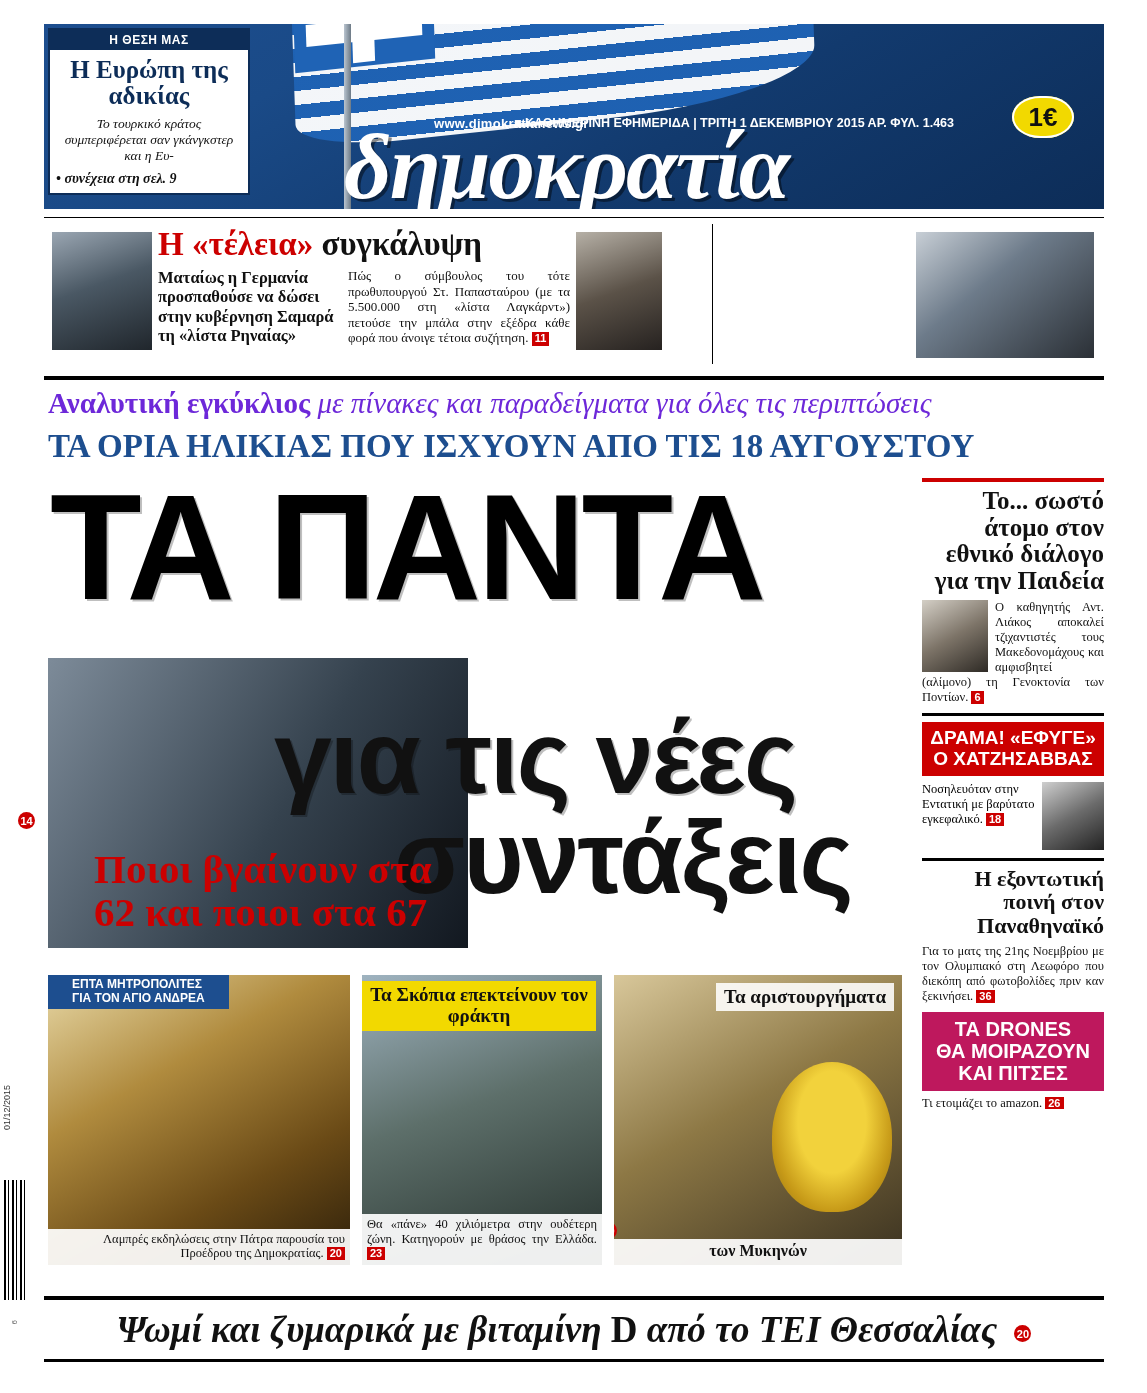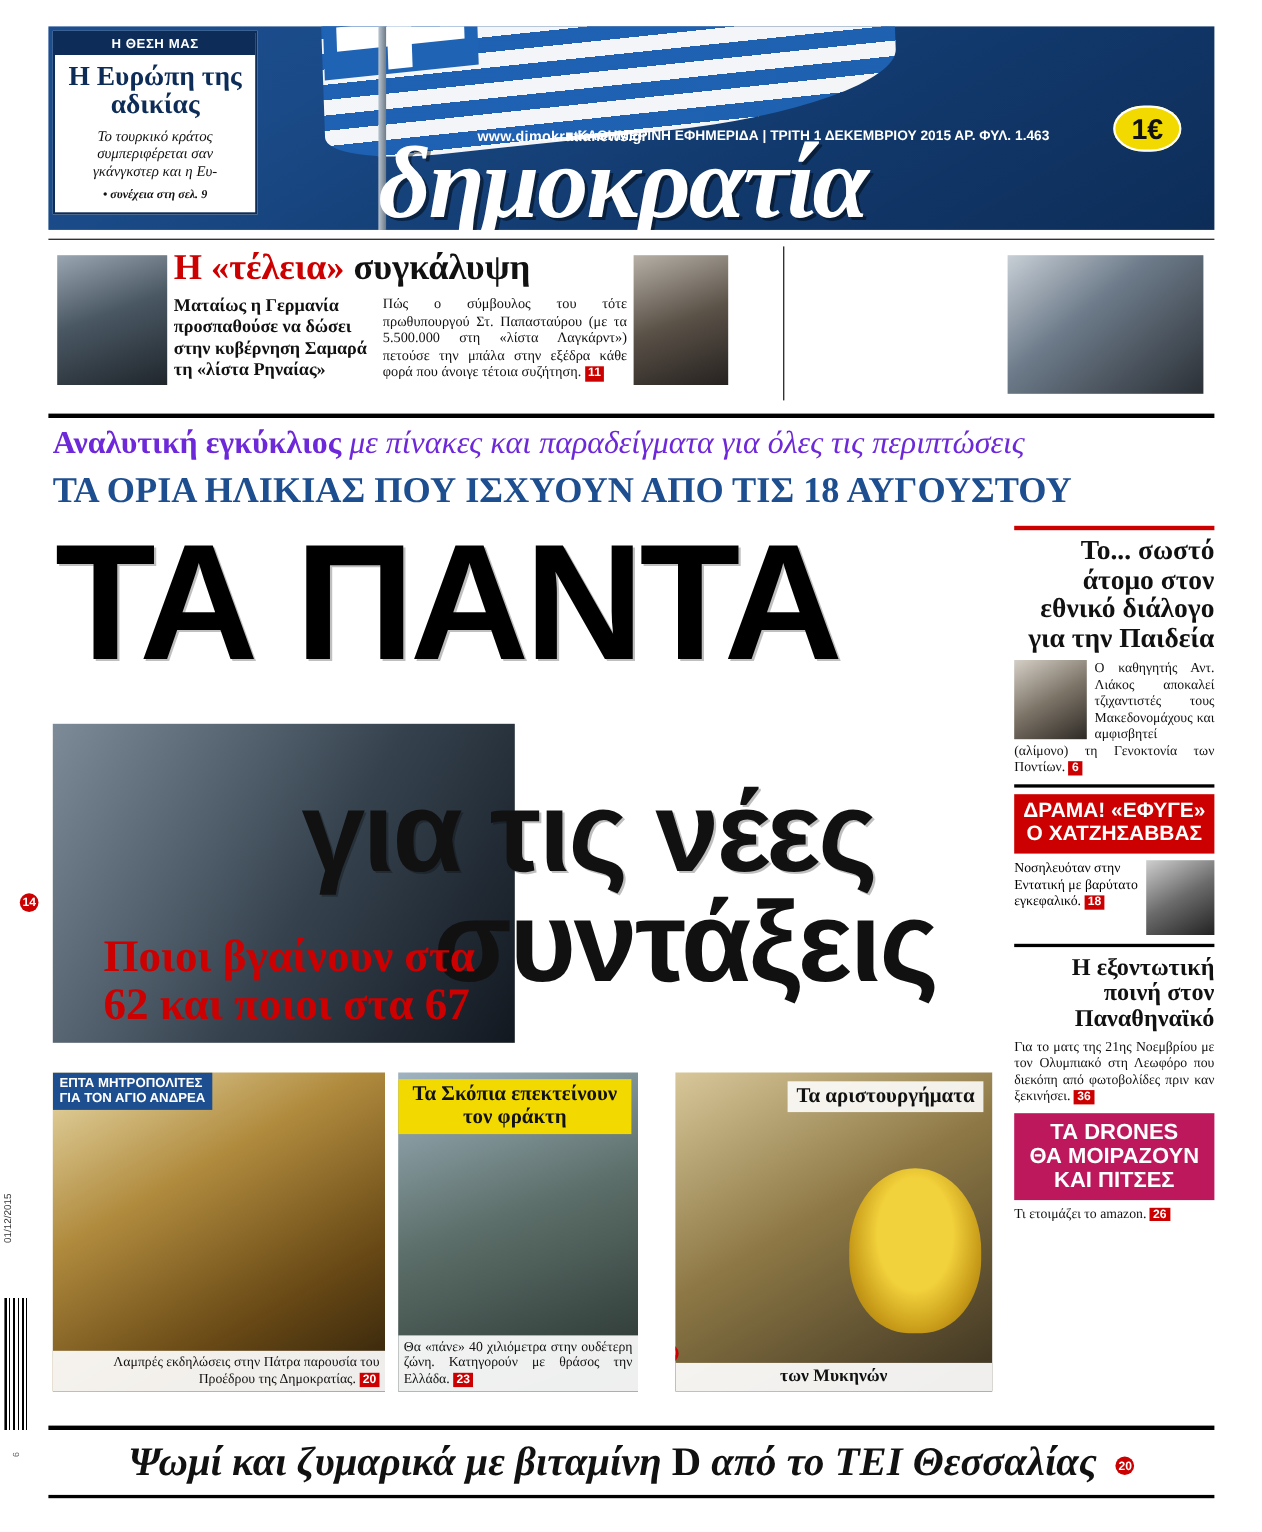--- a/index.html
+++ b/index.html
@@ -58,39 +58,39 @@
     content:""; position:absolute; background:#fff;
   }
   .flagcanton:before { left:58px; top:4px; width:22px; height:64px; }
   .flagcanton:after { left:12px; top:25px; width:116px; height:22px; }
   .flagpole {
     position:absolute; left:300px; top:-4px; width:7px; height:215px;
     background:linear-gradient(to right,#b9c4cf,#6d7a86);
   }
 
   .opinion-box {
-    position:absolute; left:48px; top:28px; width:186px; height:167px;
+    position:absolute; left:48px; top:28px; width:202px; height:167px;
     background:#ffffff; border:2px solid #0d2d58;
   }
   .opinion-head {
     background:#0d2d58; color:#fff; text-align:center;
     font-family:"Liberation Sans", sans-serif;
     font-weight:bold; font-size:12px; letter-spacing:.5px; padding:3px 0 3px;
   }
   .opinion-title {
     font-family:"Liberation Serif", serif; font-weight:bold;
     font-size:25px; line-height:1.05; color:#0d2d58; text-align:center;
     padding:7px 6px 4px; font-style:normal;
   }
   .opinion-body {
     font-size:13.5px; line-height:1.22; color:#111; text-align:center;
     font-style:italic; padding:2px 8px 0;
   }
   .opinion-more {
-    font-size:11px; font-weight:bold; color:#111; text-align:center;
+    font-size:14px; font-weight:bold; color:#111; 
     padding:6px 6px 0; font-style:italic;
   }
 
   .site-url {
     position:absolute; left:390px; top:92px;
     color:#ffffff; font-family:"Liberation Sans", sans-serif;
     font-weight:bold; font-size:13px; letter-spacing:.3px;
   }
   .issue-line {
     position:absolute; right:150px; top:92px;
@@ -228,31 +228,31 @@
     background:#be185d; color:#fff; font-family:"Liberation Sans", sans-serif;
     font-weight:bold; font-size:20px; line-height:1.1; text-align:center;
     padding:6px 2px 7px; margin-top:8px;
   }
   .drones-sub { font-size:12.5px; padding-top:5px; color:#111; }
 
   
   .bottomrow { position:absolute; left:44px; top:975px; width:870px; height:310px; }
   .bphoto { position:absolute; top:0; height:290px; background:#444; overflow:hidden; }
   .bp1 { left:4px; width:302px; }
-  .bp2 { left:318px; width:218px; }
+  .bp2 { left:318px; width:240px; }
   .bp3 { left:570px; width:288px; }
   .cap {
     position:absolute; bottom:0; left:0; right:0; background:rgba(255,255,255,.92);
     font-size:12.5px; line-height:1.18; color:#111; padding:3px 5px 4px;
     text-align:justify;
   }
   .bp-label {
     position:absolute; left:0; top:0; background:#1d4e8f; color:#fff;
     font-family:"Liberation Sans", sans-serif; font-weight:bold; font-size:12px;
-    line-height:1.15; padding:3px 6px;
+    line-height:1.15; padding:3px 24px;
   }
   .bp-label2 {
     position:absolute; right:6px; top:6px; background:#f2d900; color:#111;
     font-family:"Liberation Serif", serif; font-weight:bold; font-size:19px;
     line-height:1.1; padding:4px 8px; text-align:center;
   }
   .bp-label3 {
     position:absolute; right:8px; top:8px; background:rgba(255,255,255,.88);
     color:#111; font-family:"Liberation Serif", serif; font-weight:bold;
     font-size:19px; padding:3px 8px;

